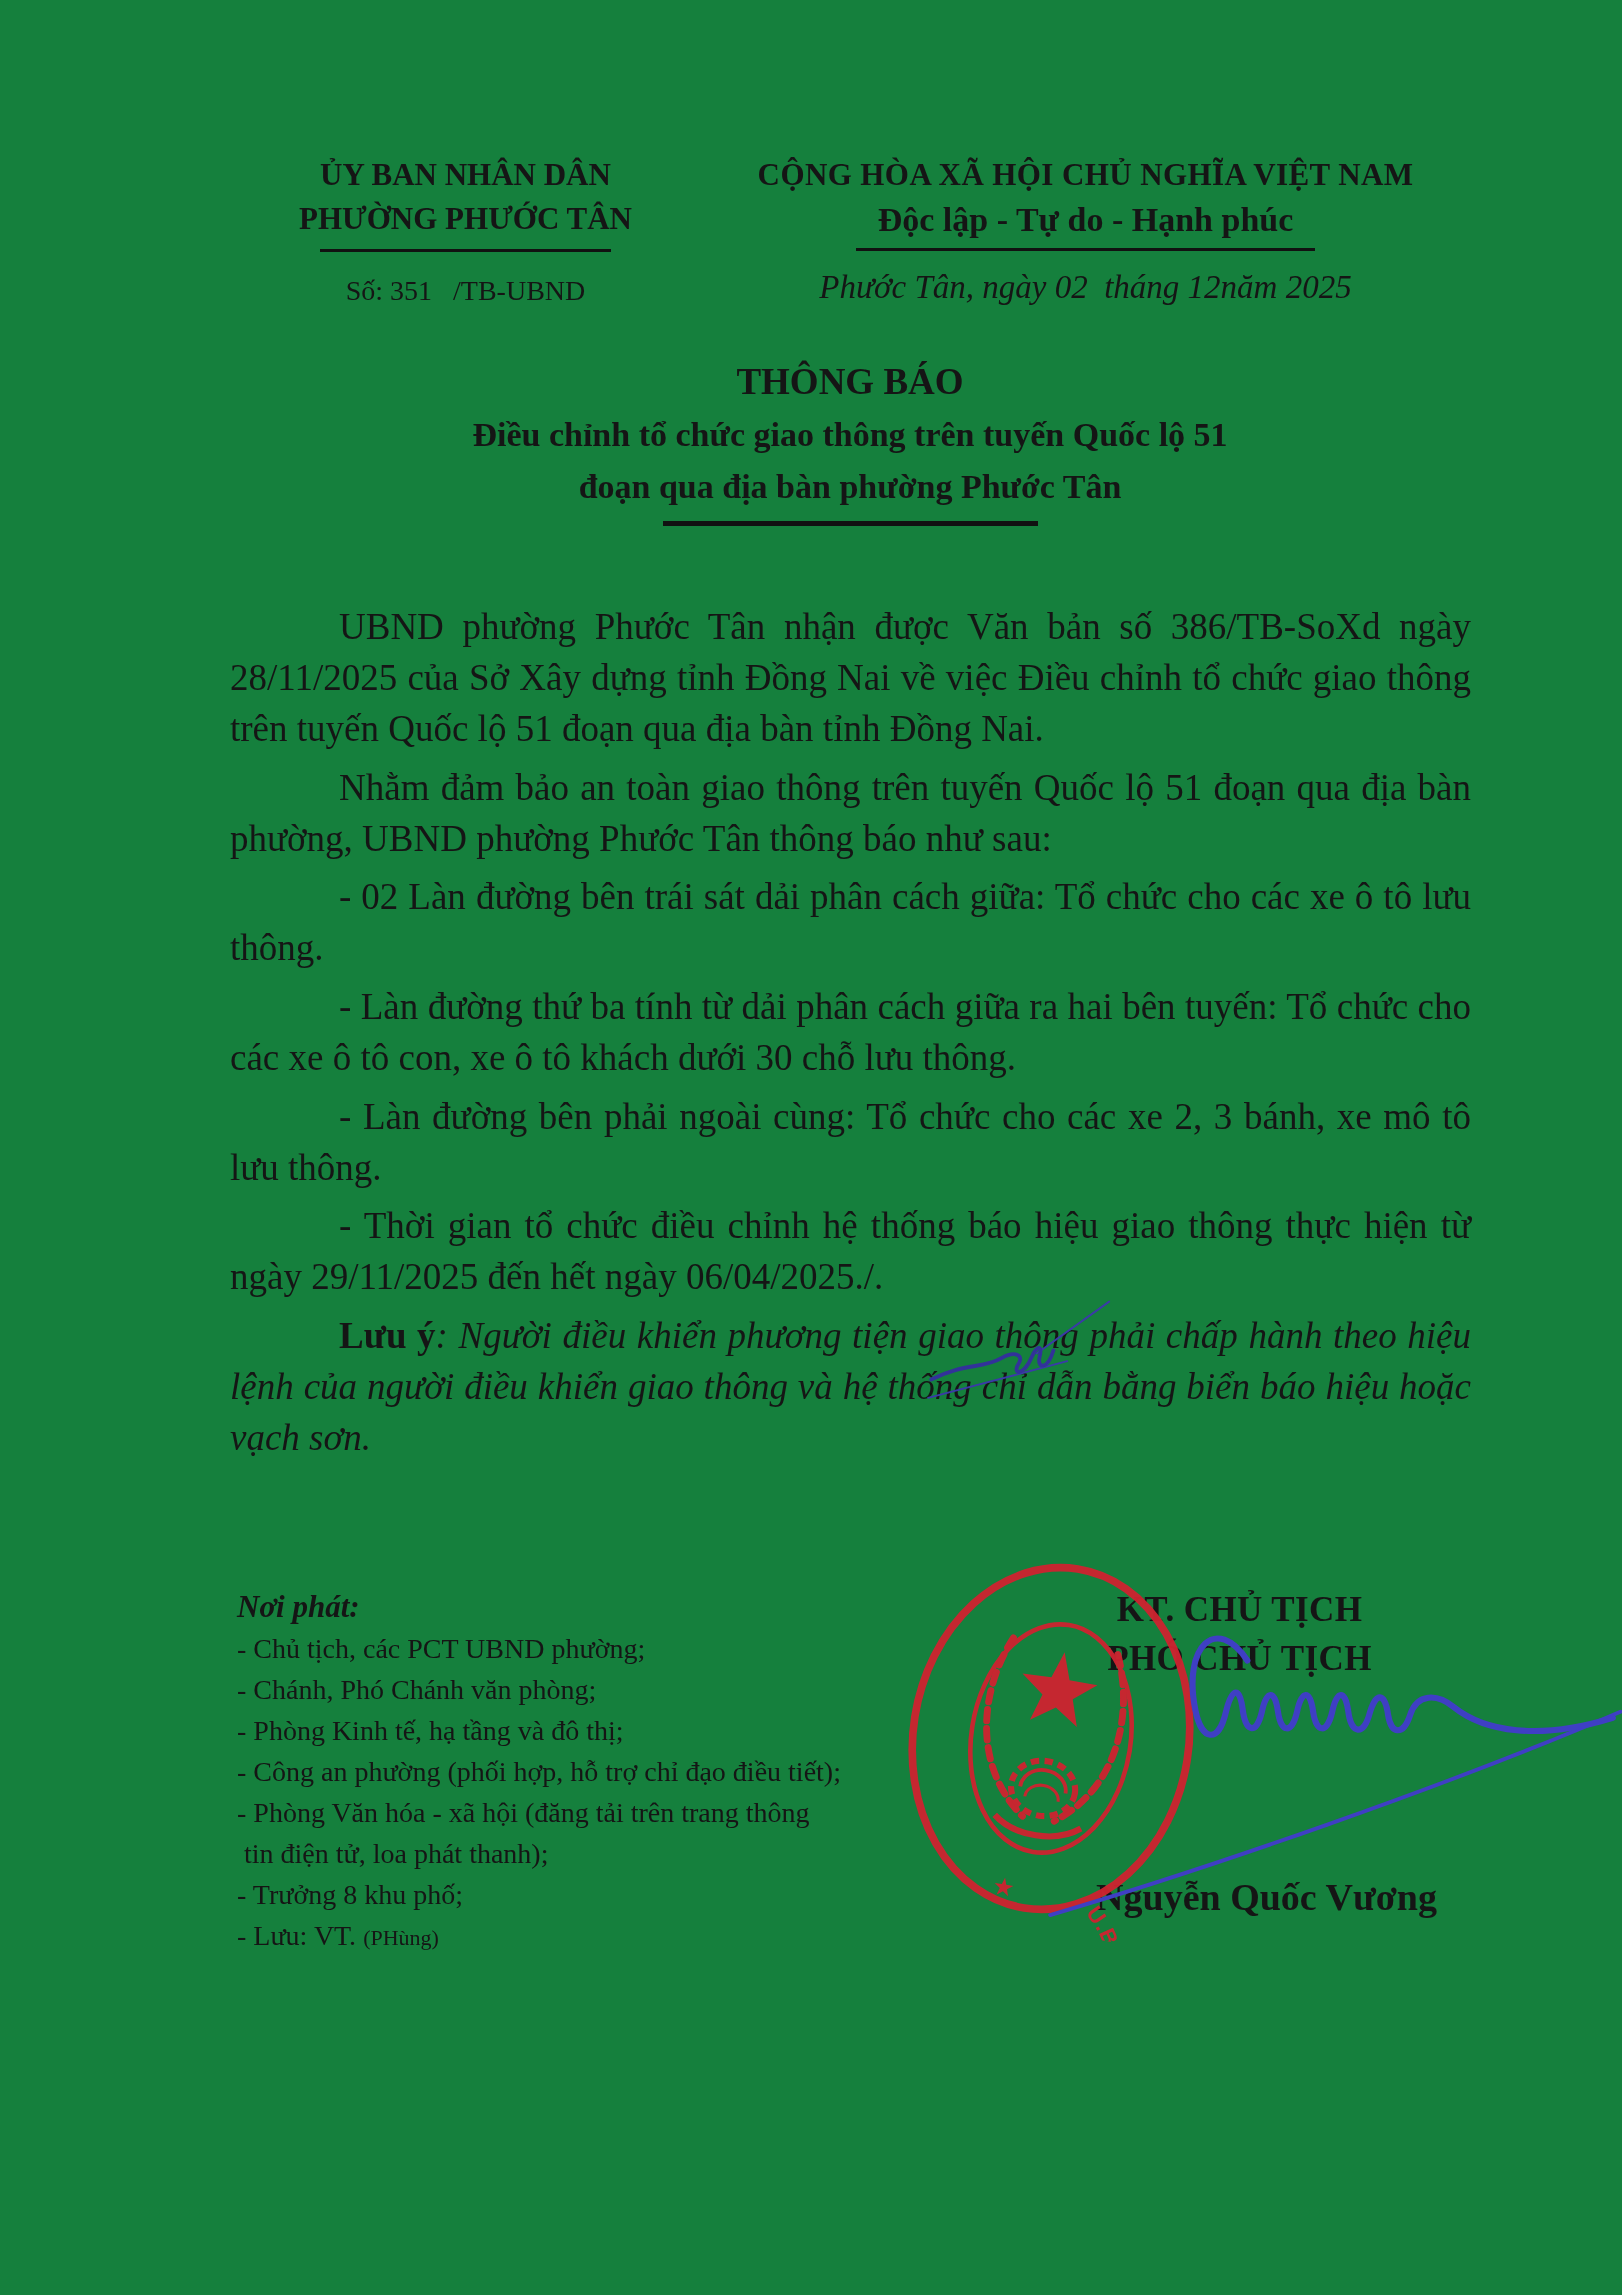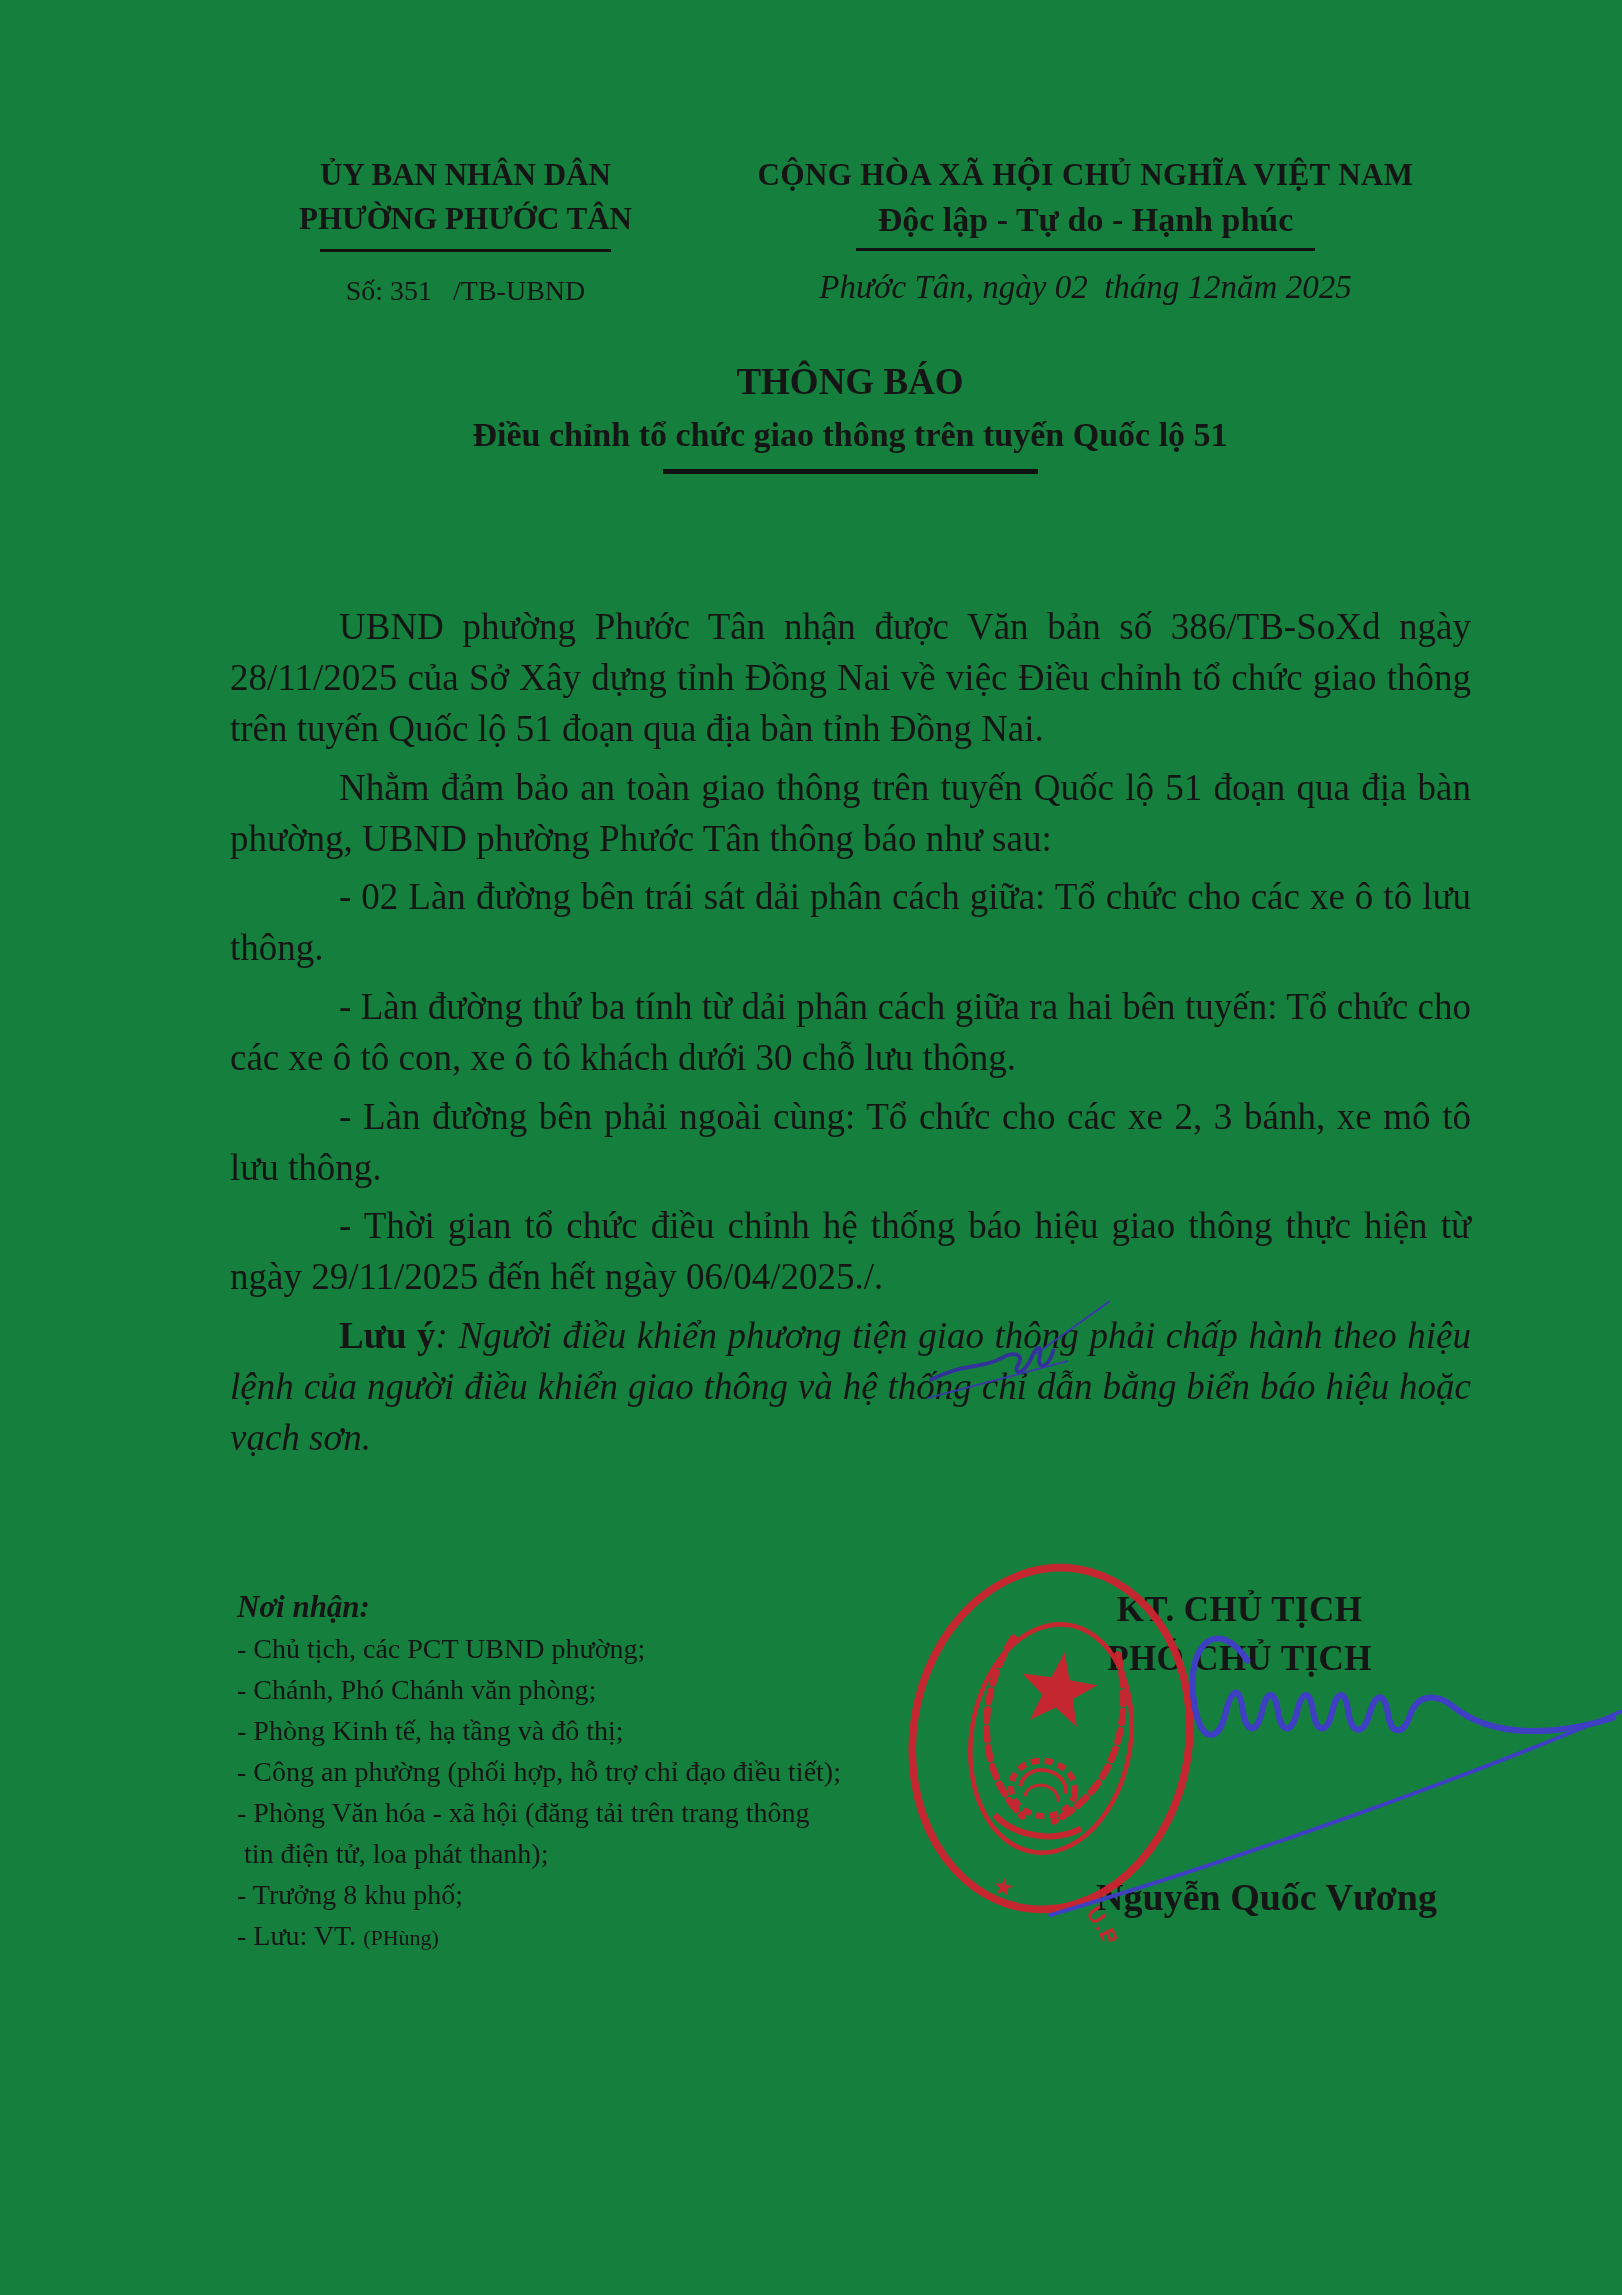--- a/index.html
+++ b/index.html
@@ -66,36 +66,37 @@
       <div class="nat-line1">CỘNG HÒA XÃ HỘI CHỦ NGHĨA VIỆT NAM</div>
       <div class="nat-line2">Độc lập - Tự do - Hạnh phúc</div>
       <div class="hdr-rule-right"></div>
       <div class="place-date">Phước Tân, ngày 02&nbsp; tháng 12năm 2025</div>
     </div>
   </div>
 
   <div class="title-block">
     <div class="title-main">THÔNG BÁO</div>
     <div class="title-sub">Điều chỉnh tổ chức giao thông trên tuyến Quốc lộ 51</div>
+    <div class="title-sub">đoạn qua địa bàn phường Phước Tân</div>
     <div class="title-rule"></div>
   </div>
 
   <div class="body-text">
     <p>UBND phường Phước Tân nhận được Văn bản số 386/TB-SoXd ngày 28/11/2025 của Sở Xây dựng tỉnh Đồng Nai về việc Điều chỉnh tổ chức giao thông trên tuyến Quốc lộ 51 đoạn qua địa bàn tỉnh Đồng Nai.</p>
     <p>Nhằm đảm bảo an toàn giao thông trên tuyến Quốc lộ 51 đoạn qua địa bàn phường, UBND phường Phước Tân thông báo như sau:</p>
     <p>- 02 Làn đường bên trái sát dải phân cách giữa: Tổ chức cho các xe ô tô lưu thông.</p>
     <p>- Làn đường thứ ba tính từ dải phân cách giữa ra hai bên tuyến: Tổ chức cho các xe ô tô con, xe ô tô khách dưới 30 chỗ lưu thông.</p>
     <p>- Làn đường bên phải ngoài cùng: Tổ chức cho các xe 2, 3 bánh, xe mô tô lưu thông.</p>
     <p>- Thời gian tổ chức điều chỉnh hệ thống báo hiệu giao thông thực hiện từ ngày 29/11/2025 đến hết ngày 06/04/2025./.</p>
     <p><span class="b">Lưu ý</span><span class="i">: Người điều khiển phương tiện giao thông phải chấp hành theo hiệu lệnh của người điều khiển giao thông và hệ thống chỉ dẫn bằng biển báo hiệu hoặc vạch sơn.</span></p>
   </div>
 
   <div class="footer">
     <div class="recipients">
-      <div class="recipients-label">Nơi nhận:</div>
+      <div class="recipients-label">Nơi phát:</div>
       <div class="recipient-item">- Chủ tịch, các PCT UBND phường;</div>
       <div class="recipient-item">- Chánh, Phó Chánh văn phòng;</div>
       <div class="recipient-item">- Phòng Kinh tế, hạ tầng và đô thị;</div>
       <div class="recipient-item">- Công an phường (phối hợp, hỗ trợ chỉ đạo điều tiết);</div>
       <div class="recipient-item">- Phòng Văn hóa - xã hội (đăng tải trên trang thông</div>
       <div class="recipient-item">&nbsp;tin điện tử, loa phát thanh);</div>
       <div class="recipient-item">- Trưởng 8 khu phố;</div>
       <div class="recipient-item"><span>- Lưu: VT.</span> <span class="recipient-suffix">(PHùng)</span></div>
     </div>
     <div class="sig-block">

